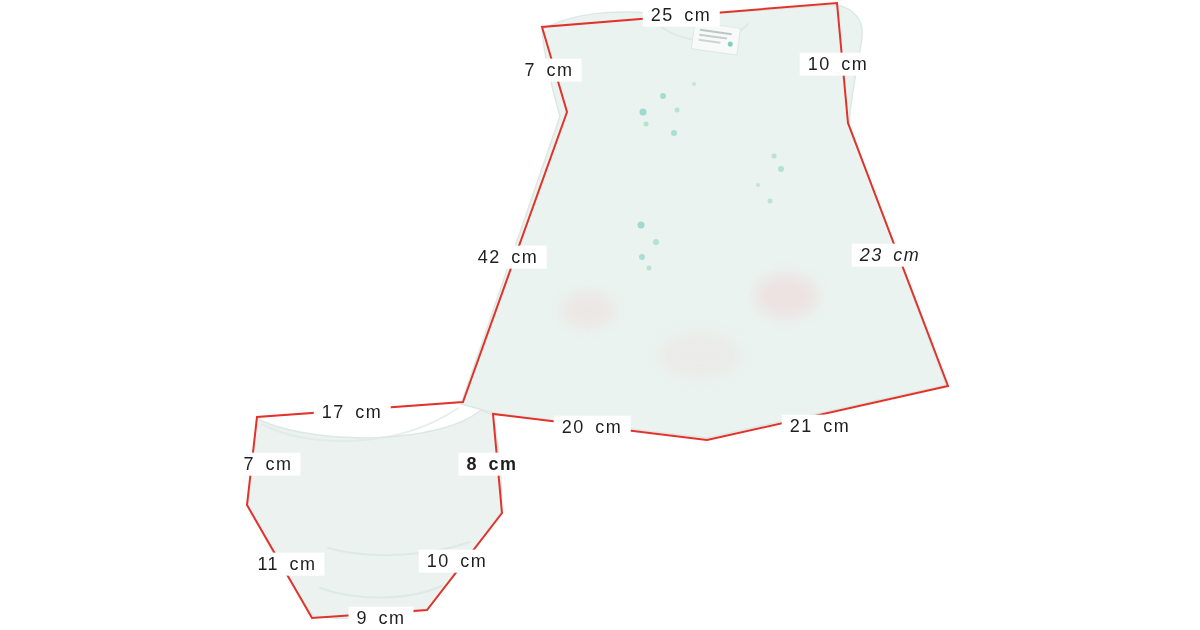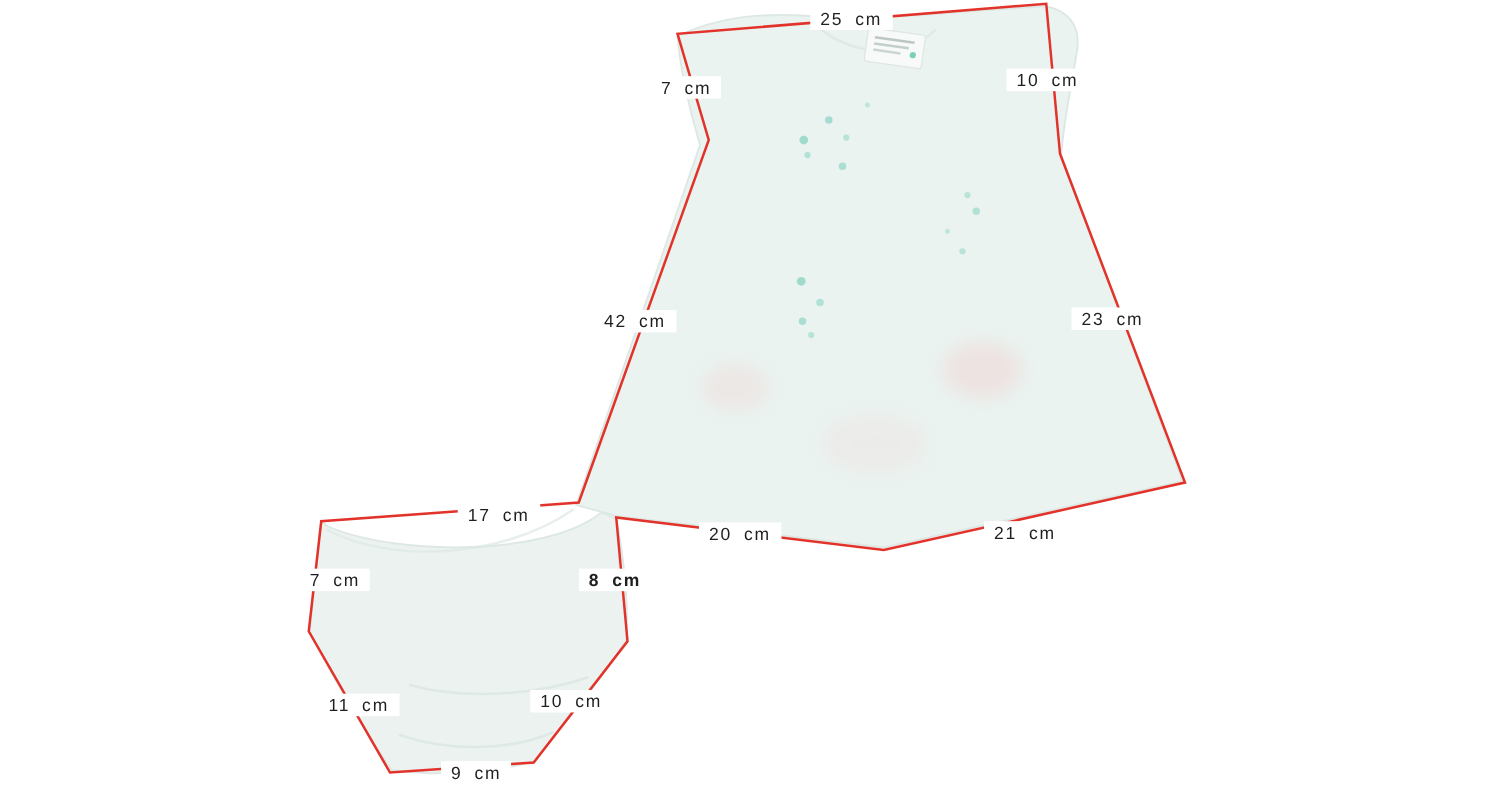--- a/index.html
+++ b/index.html
@@ -18,21 +18,21 @@
   .canvas svg {
     position: absolute;
     left: 0;
     top: 0;
   }
   .m-label {
     position: absolute;
     transform: translate(-50%, -50%);
     background: var(--label-bg, #ffffff);
     color: var(--label-text, #1f1f1f);
-    font-size: 14px;
+    font-size: 18px;
     font-weight: 400;
     letter-spacing: 1.5px;
     word-spacing: 4px;
     line-height: 1.15;
     padding: 1px 8px;
     white-space: nowrap;
     text-align: center;
   }
   .fabric {
     stroke: var(--fabric-edge, #dde8e4);
@@ -126,23 +126,23 @@
     </g>
 
     <polygon id="outline" class="outline" points="463,402 567,112 542,27 837,3 848,123 948,386 707,440 493,414 502,513 427,610 312,618 247,505 257,417"></polygon>
   </svg>
 
   <div id="labels-layer">
       <div class="m-label" style="left: 681px; top: 15px;">25 cm</div>
       <div class="m-label" style="left: 549px; top: 70px;">7 cm</div>
       <div class="m-label" style="left: 838px; top: 64px;">10 cm</div>
       <div class="m-label" style="left: 508px; top: 257px;">42 cm</div>
-      <div class="m-label" style="left: 890px; top: 255px;">23 cm</div>
+      <div class="m-label" style="left: 890px; top: 255px; font-style: italic;">23 cm</div>
       <div class="m-label" style="left: 592px; top: 427px;">20 cm</div>
       <div class="m-label" style="left: 820px; top: 412px; margin-top: 14px;">21 cm</div>
-      <div class="m-label" style="left: 352px; top: 412px; margin-left: 47px;">17 cm</div>
+      <div class="m-label" style="left: 352px; top: 412px;">17 cm</div>
       <div class="m-label" style="left: 268px; top: 464px;">7 cm</div>
       <div class="m-label" style="left: 492px; top: 464px; font-weight: bold;">8 cm</div>
       <div class="m-label" style="left: 277px; top: 564px; margin-left: 10px;">11 cm</div>
       <div class="m-label" style="left: 457px; top: 561px;">10 cm</div>
       <div class="m-label" style="left: 381px; top: 618px;">9 cm</div>
     </div>
 </div>
 
 </body></html>

